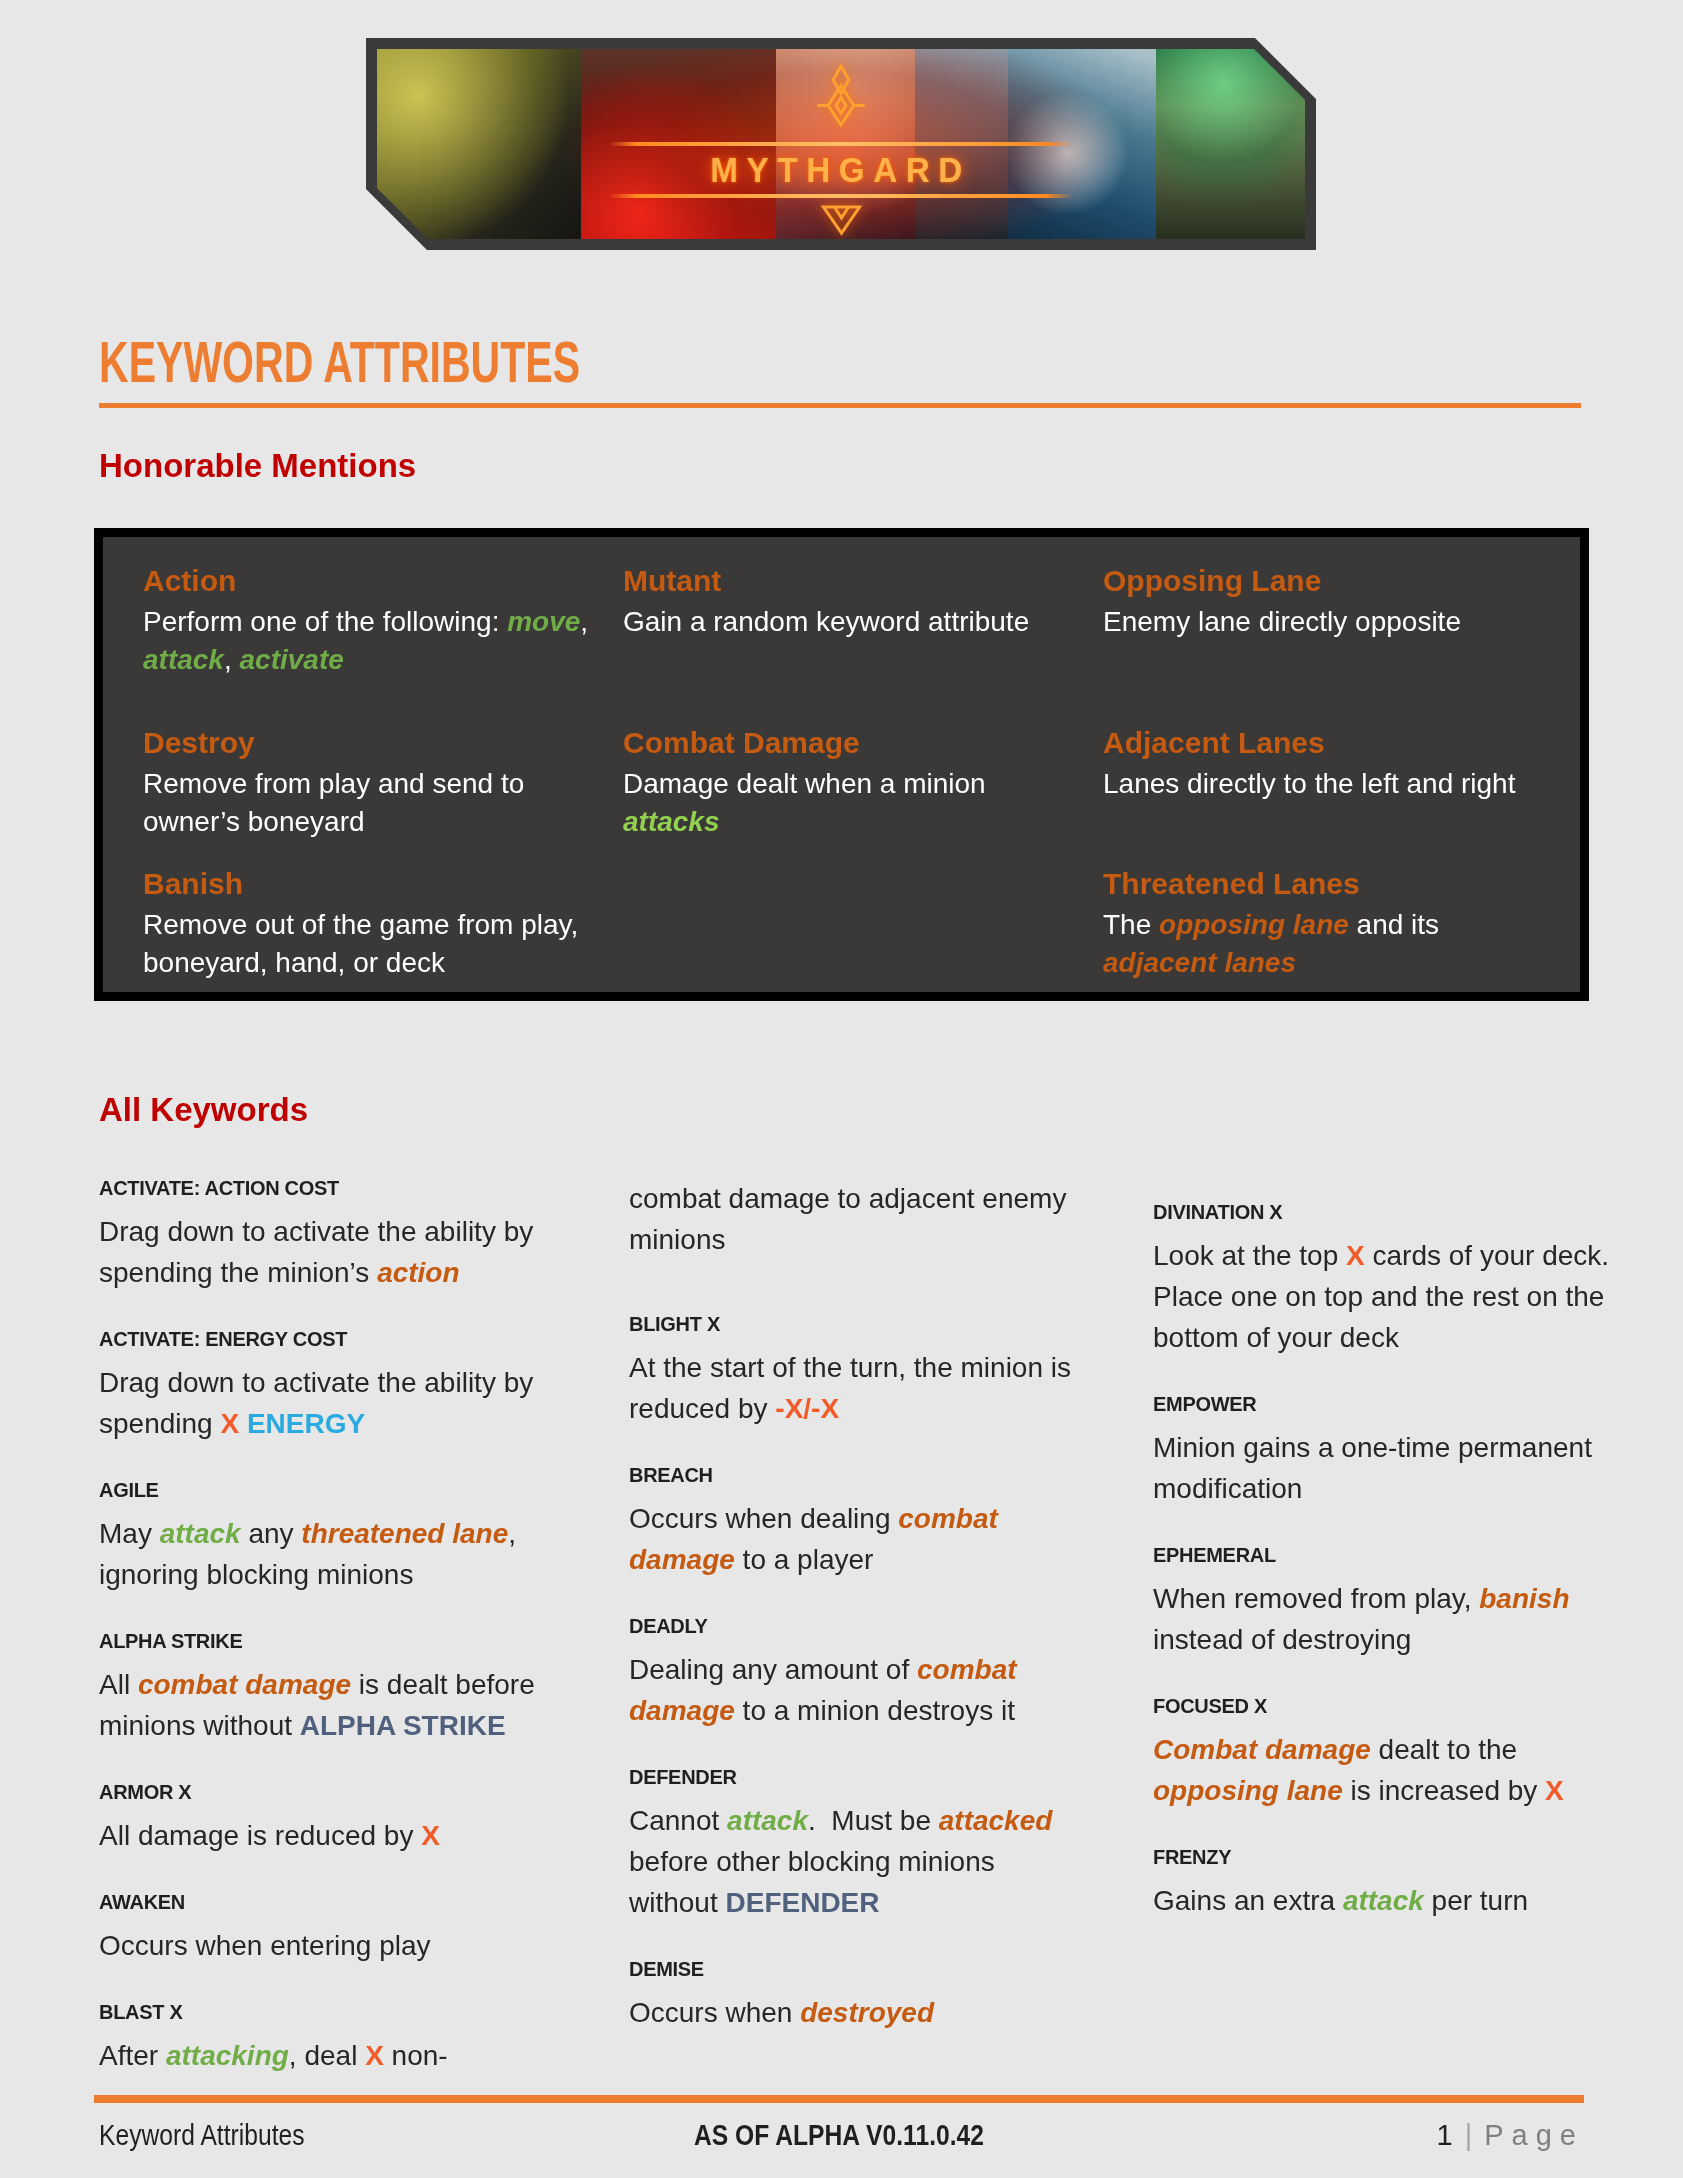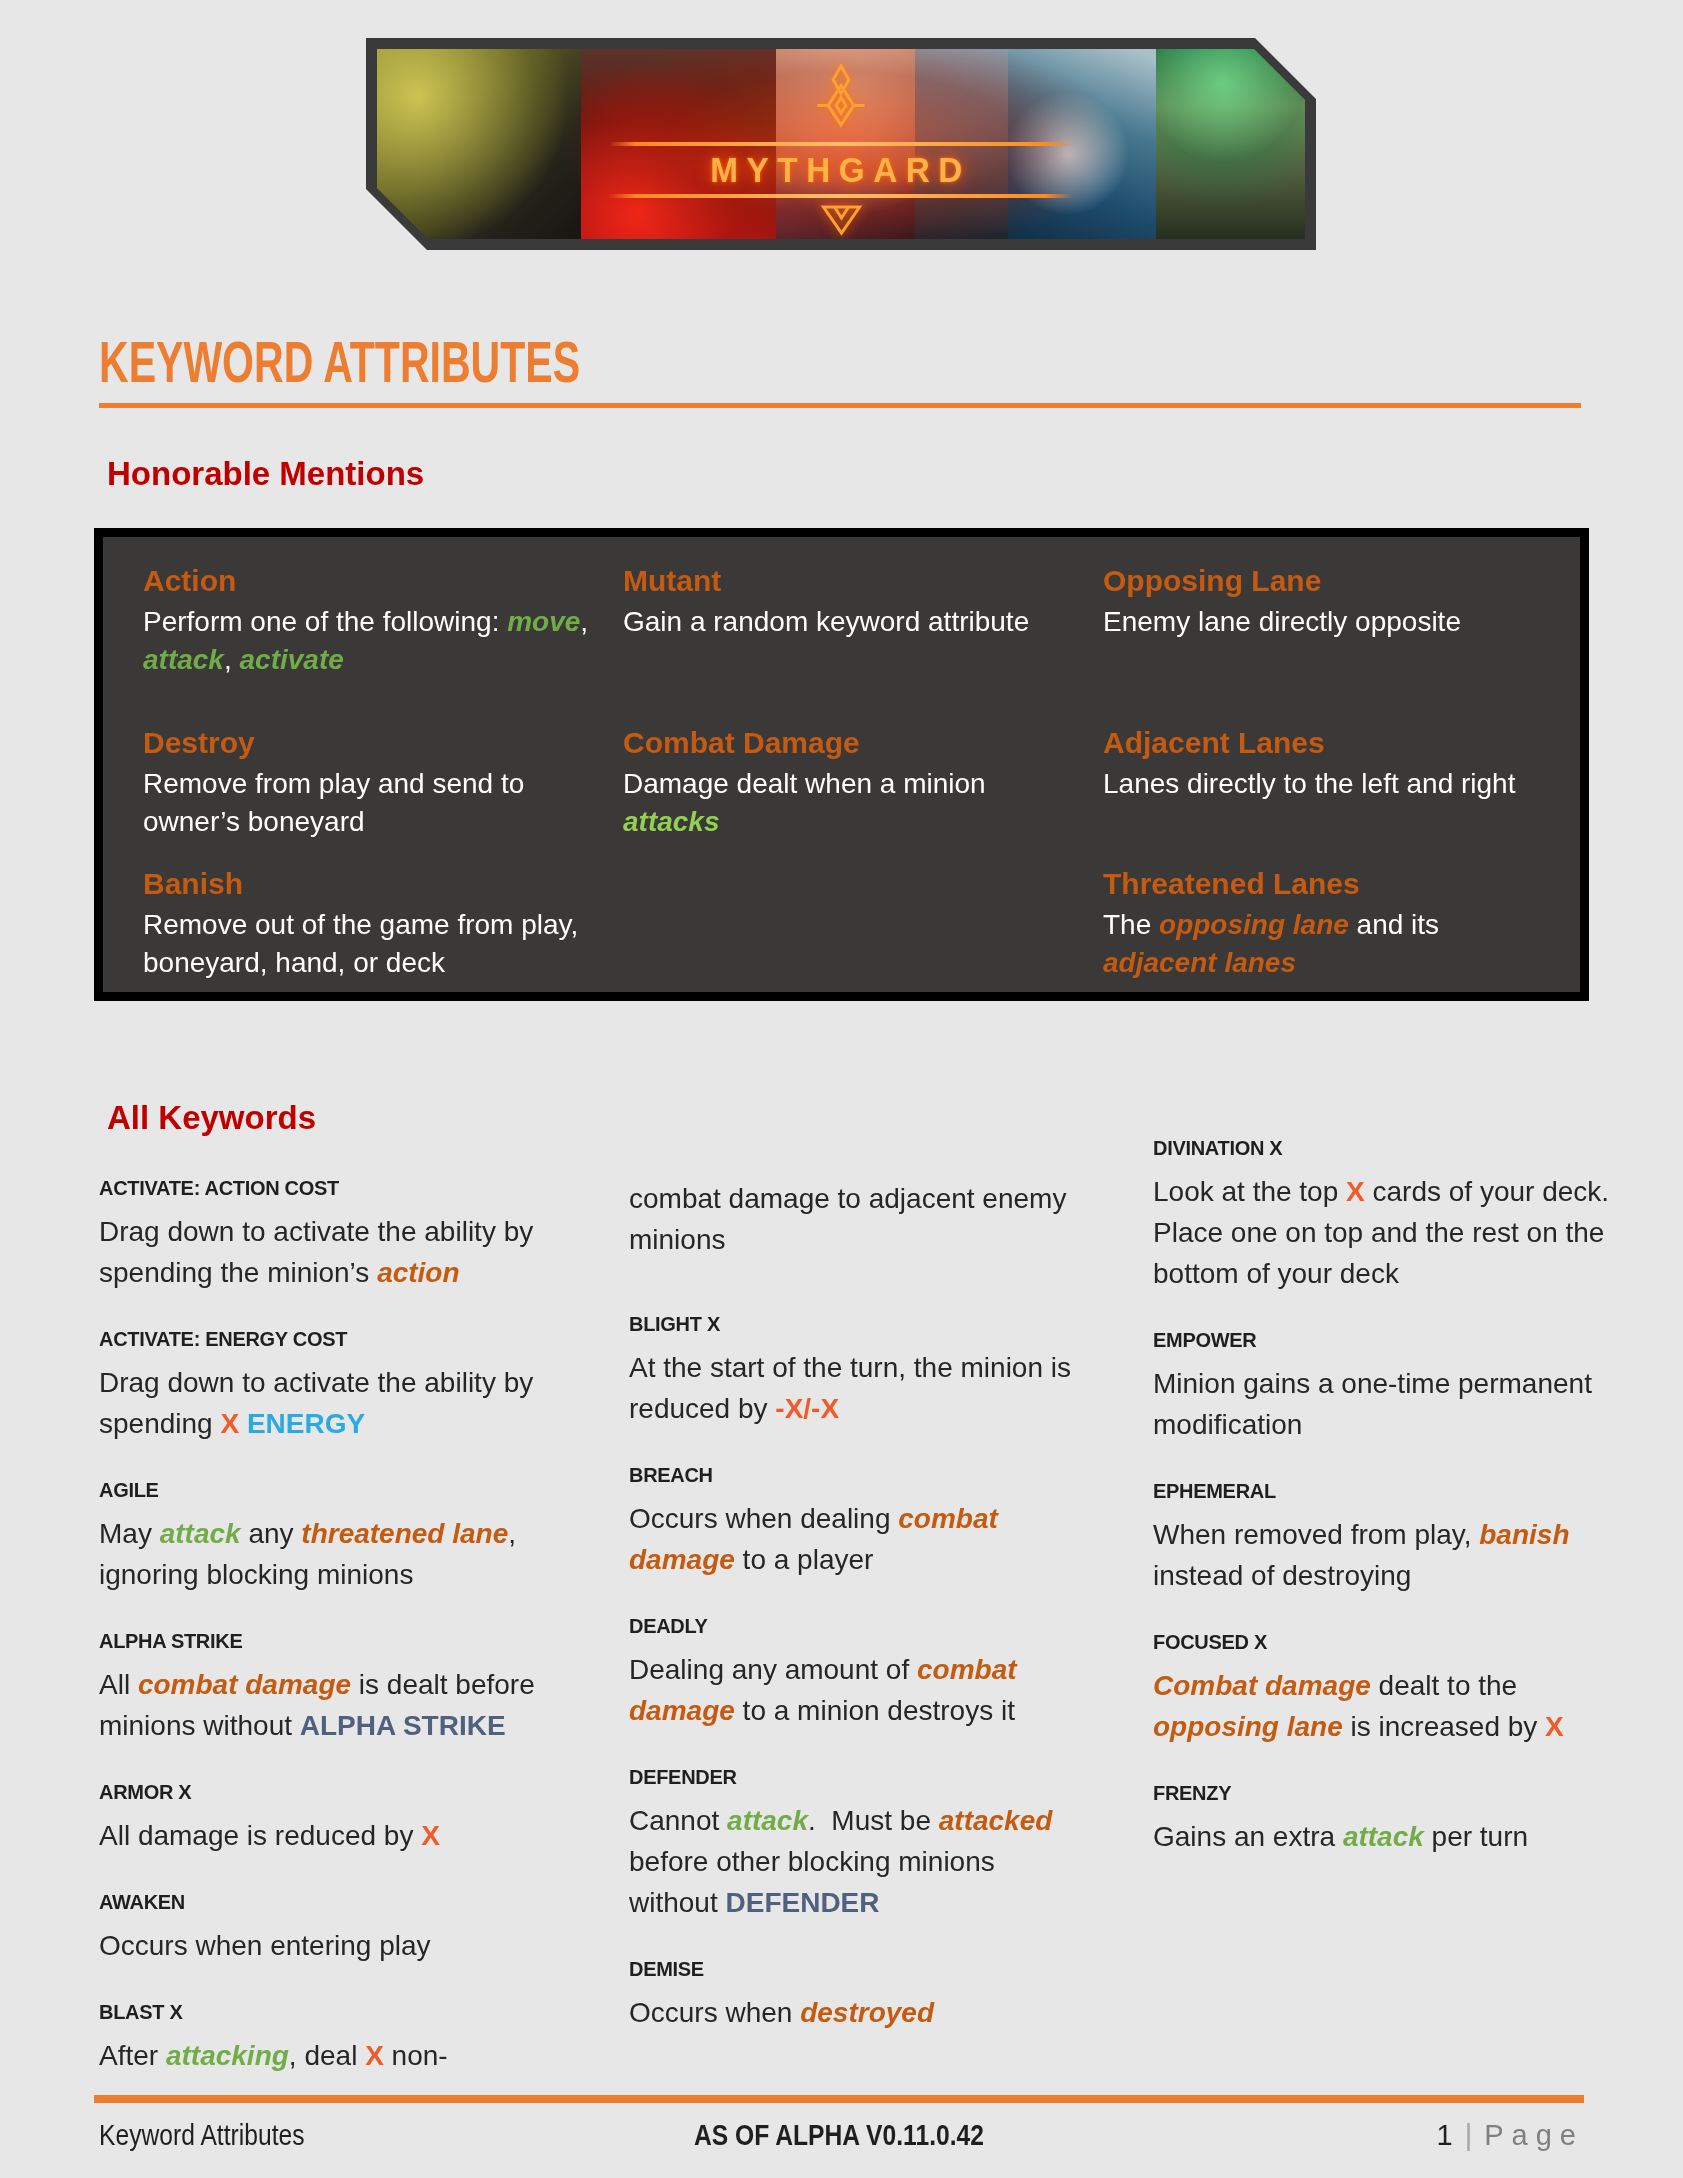--- a/index.html
+++ b/index.html
@@ -37,39 +37,39 @@
   .emblem{filter:drop-shadow(0 0 6px rgba(255,120,0,.85));}
   .logo-line{width:465px;height:4px;
         background:linear-gradient(90deg,transparent 0%,#ff8a20 6%,#ffc268 50%,#ff8a20 94%,transparent 100%);}
   .logo-text{font-weight:bold;font-size:35px;letter-spacing:9px;color:#FFB14A;line-height:38px;
         text-shadow:0 0 16px rgba(255,90,0,.95),0 0 4px #ff6a00;transform:scaleX(.95);}
 
   
   .doc-title{position:absolute;left:99px;top:333px;margin:0;font-size:57px;line-height:59px;font-weight:bold;
              color:#ED7D31;transform:scaleX(.72);transform-origin:0 50%;white-space:nowrap;letter-spacing:0;}
   .title-rule{position:absolute;left:99px;top:403px;width:1482px;height:5px;background:#ED7D31;}
-  .sec-heading{position:absolute;margin:8px;font-size:33px;line-height:38px;font-weight:bold;color:#C00000;}
+  .sec-heading{position:absolute;margin:0;font-size:33px;line-height:38px;font-weight:bold;color:#C00000;}
   .h-honorable{left:99px;top:447px;}
   .h-allkeywords{left:99px;top:1091px;}
 
   
   .hm-box{position:absolute;left:94px;top:528px;width:1495px;height:473px;background:#3B3838;
           border:9px solid #000;box-sizing:border-box;padding:24px 36px 0 40px;
           display:grid;grid-template-columns:460px 460px 1fr;column-gap:20px;color:#FFFFFF;}
   .hm-col{display:flex;flex-direction:column;}
   .hm-entry:nth-child(1){height:162px;}
   .hm-entry:nth-child(2){height:141px;}
   .hm-name{font-size:30px;line-height:40px;font-weight:bold;color:#C55A11;margin-bottom:2px;}
   .hm-desc{font-size:28px;line-height:38px;white-space:pre-wrap;}
 
   
   .kw-col{position:absolute;}
   .kw-col1{left:99px;top:1168px;width:475px;}
   .kw-col2{left:629px;top:1178px;width:457px;}
-  .kw-col3{left:1153px;top:1128px;width:467px;}
+  .kw-col3{left:1153px;top:1192px;width:467px;}
   .kw-entry{margin-bottom:26px;}
   .kw-col2 .kw-entry:first-child{margin-bottom:44px;}
   .kw-name{font-size:20px;line-height:40px;font-weight:bold;color:#1F1F1F;margin-bottom:3px;letter-spacing:-0.3px;}
   .kw-desc{font-size:28px;line-height:41px;color:#262626;white-space:pre-wrap;}
 
   
   .seg-p{}
   .seg-g{color:#70AD47;font-style:italic;font-weight:bold;}
   .seg-gb{color:#92D050;font-style:italic;font-weight:bold;}
   .seg-o{color:#C55A11;font-style:italic;font-weight:bold;}

